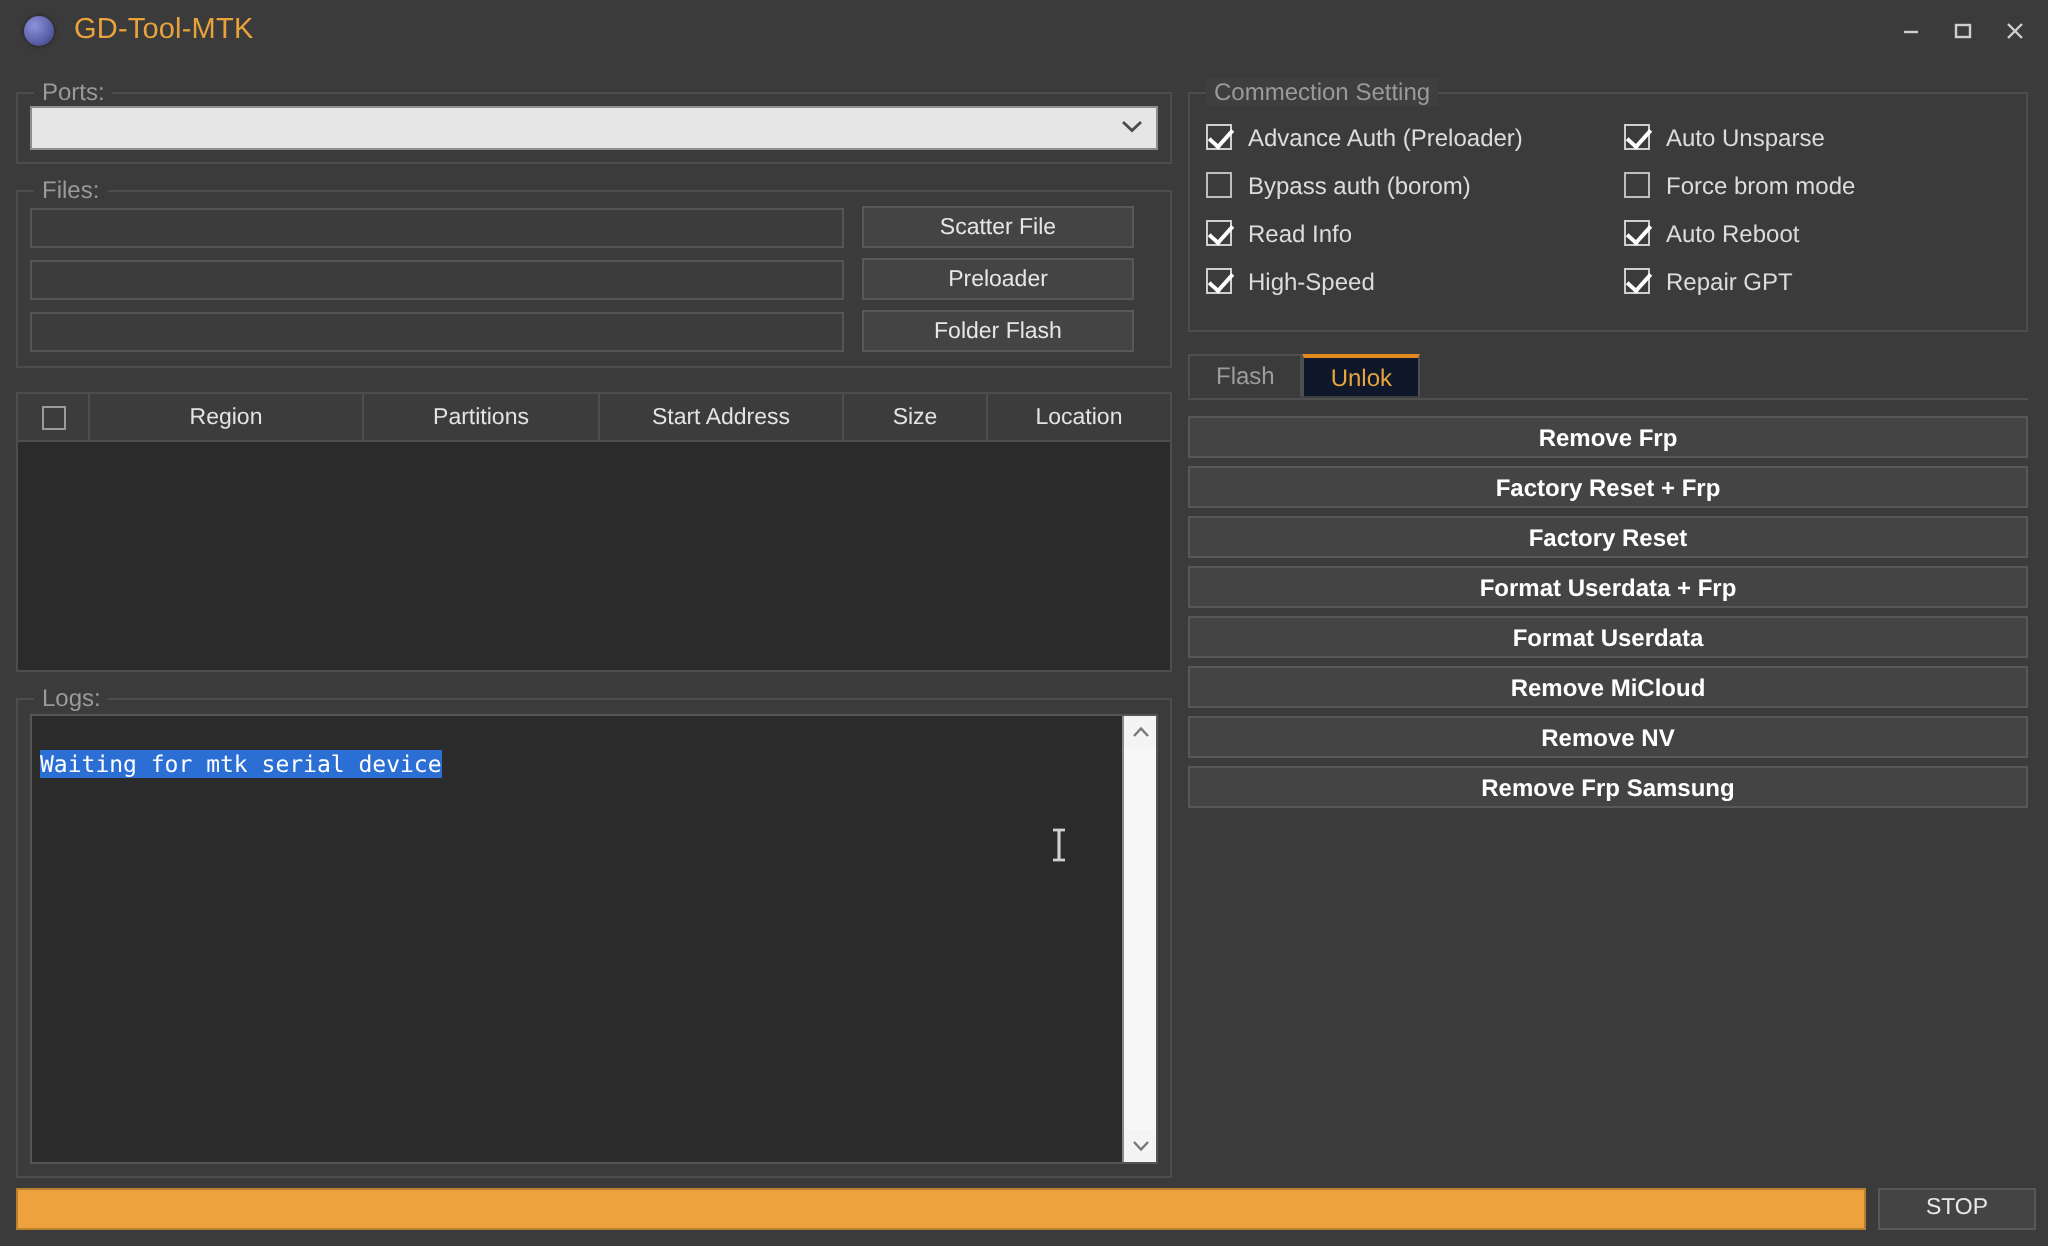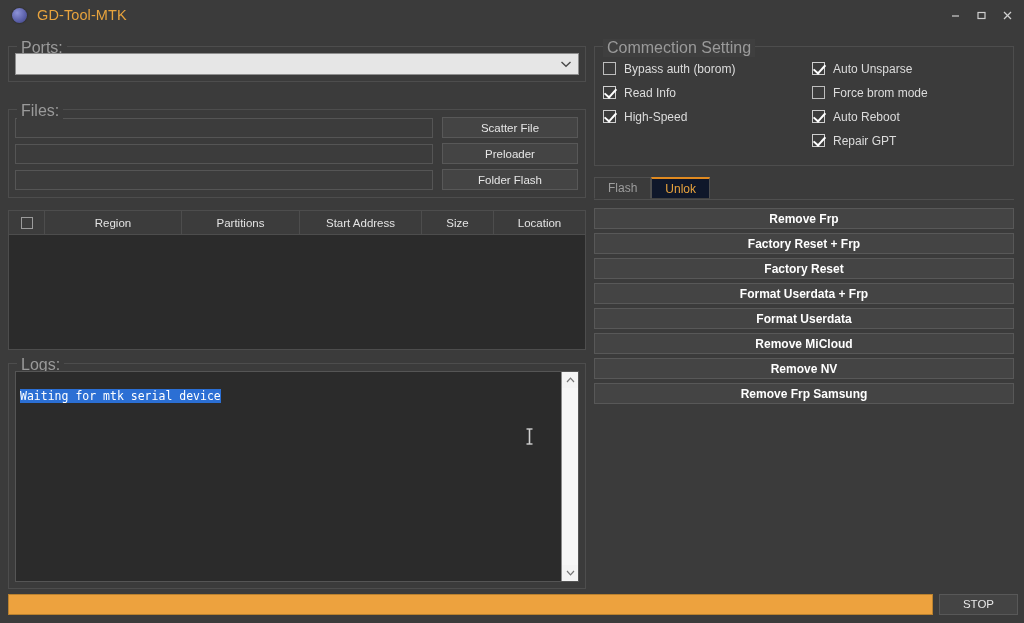--- a/index.html
+++ b/index.html
@@ -76,41 +76,41 @@
     position: relative;
     border: 1px solid #4d4d4d;
     margin-top: 8px;
     padding: 9px 7px 7px 7px;
   }
   .group > .legend {
     position: absolute;
     top: -8px; left: 8px;
     background: #3b3b3b;
     padding: 0 4px;
-    font-size: 16px;
+    font-size: 12px;
     color: #9a9a9a;
   }
   .right .group > .legend { background: #3f3f3f; }
 
   
   .ports-group { margin-top: 10px; padding: 6px 6px 6px 6px; }
   .combo {
     width: 100%; height: 22px;
     background: #e6e6e6;
     border: 1px solid #8e8e8e;
     display: flex; align-items: center;
     padding: 0 4px;
     font-size: 11px; color: #222;
     position: relative;
   }
   .combo .combo-value { flex: 1 1 auto; overflow: hidden; white-space: nowrap; }
   .combo .chev { color: #555; font-size: 10px; padding-right: 2px; }
 
   
-  .files-group { margin-top: 27px; padding: 7px 7px 7px 6px; }
+  .files-group { margin-top: 13px; padding: 7px 18px 7px 6px; }
   .file-row { display: flex; align-items: center; gap: 9px; margin-bottom: 5px; }
   .file-row:last-child { margin-bottom: 0; }
   .file-input {
     flex: 1 1 auto; height: 20px;
     background: #3c3c3c;
     border: 1px solid #555;
     font-size: 11px; color: #ddd;
     padding: 0 4px;
     display: flex; align-items: center;
   }
@@ -426,20 +426,24 @@
       </div>
     </div>
 
     <div class="right">
 
       <div class="group conn-group">
         <div class="legend">Commection Setting</div>
         <div class="cols">
           <div class="col col1">
             <div class="chk-row">
+              <span class="chk on"></span>
+              <span class="chk-label">Advance Auth (Preloader)</span>
+            </div>
+            <div class="chk-row">
               <span class="chk"></span>
               <span class="chk-label">Bypass auth (borom)</span>
             </div>
             <div class="chk-row">
               <span class="chk on"></span>
               <span class="chk-label">Read Info</span>
             </div>
             <div class="chk-row">
               <span class="chk on"></span>
               <span class="chk-label">High-Speed</span>

